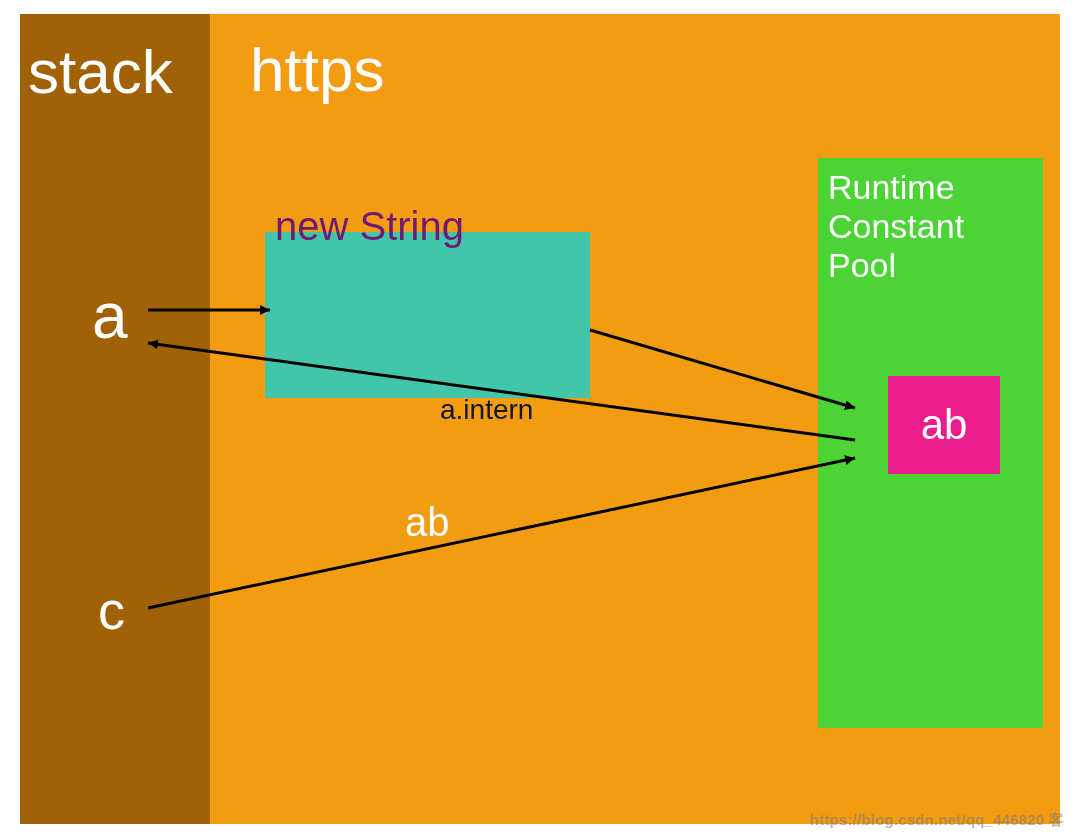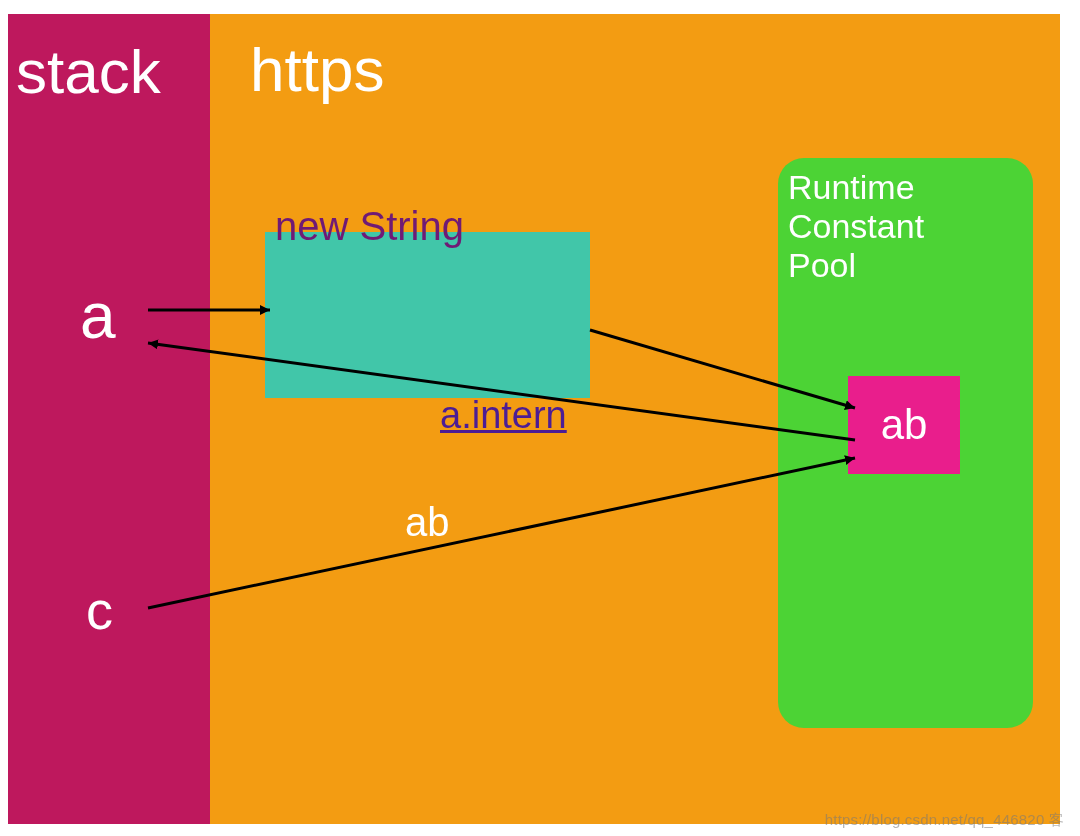--- a/index.html
+++ b/index.html
@@ -12,25 +12,25 @@
     background: #fff;
     overflow: hidden;
   }
   .canvas {
     position: relative;
     width: 1080px;
     height: 836px;
   }
   .stack-region {
     position: absolute;
-    left: 8px;
+    left: 20px;
     top: 14px;
     width: 203px;
     height: 810px;
-    background: #be185d;
+    background: #a16207;
   }
   .heap-region {
     position: absolute;
     left: 210px;
     top: 14px;
     width: 850px;
     height: 810px;
     background: #f39c12;
   }
   .label {
@@ -65,30 +65,28 @@
     font-size: 40px;
     color: #701a75;
   }
   .new-string-val {
     left: 140px; top: 268px;
     font-size: 40px;
     color: #fff;
   }
   .intern-label {
     left: 230px; top: 380px;
-    font-size: 38px;
-    color: #4c1d95;
-    text-decoration: underline;
+    font-size: 28px;
+    color: #0f172a;
   }
   .pool-box {
     position: absolute;
-    left: 568px; top: 144px;
-    width: 255px; height: 570px;
+    left: 608px; top: 144px;
+    width: 225px; height: 570px;
     background: #4cd335;
-    border-radius: 26px;
   }
   .pool-label {
     left: 10px; top: 10px;
     font-size: 34px;
     line-height: 1.15;
     color: #fff;
   }
   .pool-item {
     position: absolute;
     left: 70px; top: 218px;
@@ -109,21 +107,21 @@
     left: 0; top: 0;
     width: 1080px; height: 836px;
     pointer-events: none;
   }
   .watermark {
     position: absolute;
     right: 16px;
     bottom: 6px;
     font-size: 15px;
     color: rgba(120,120,120,0.55);
-    font-weight: 400;
+    font-weight: 700;
     letter-spacing: 0.2px;
     padding-left: 44px;
   }
 </style>
 </head>
 <body>
 
 <div class="canvas">
 
   <div class="stack-region">

